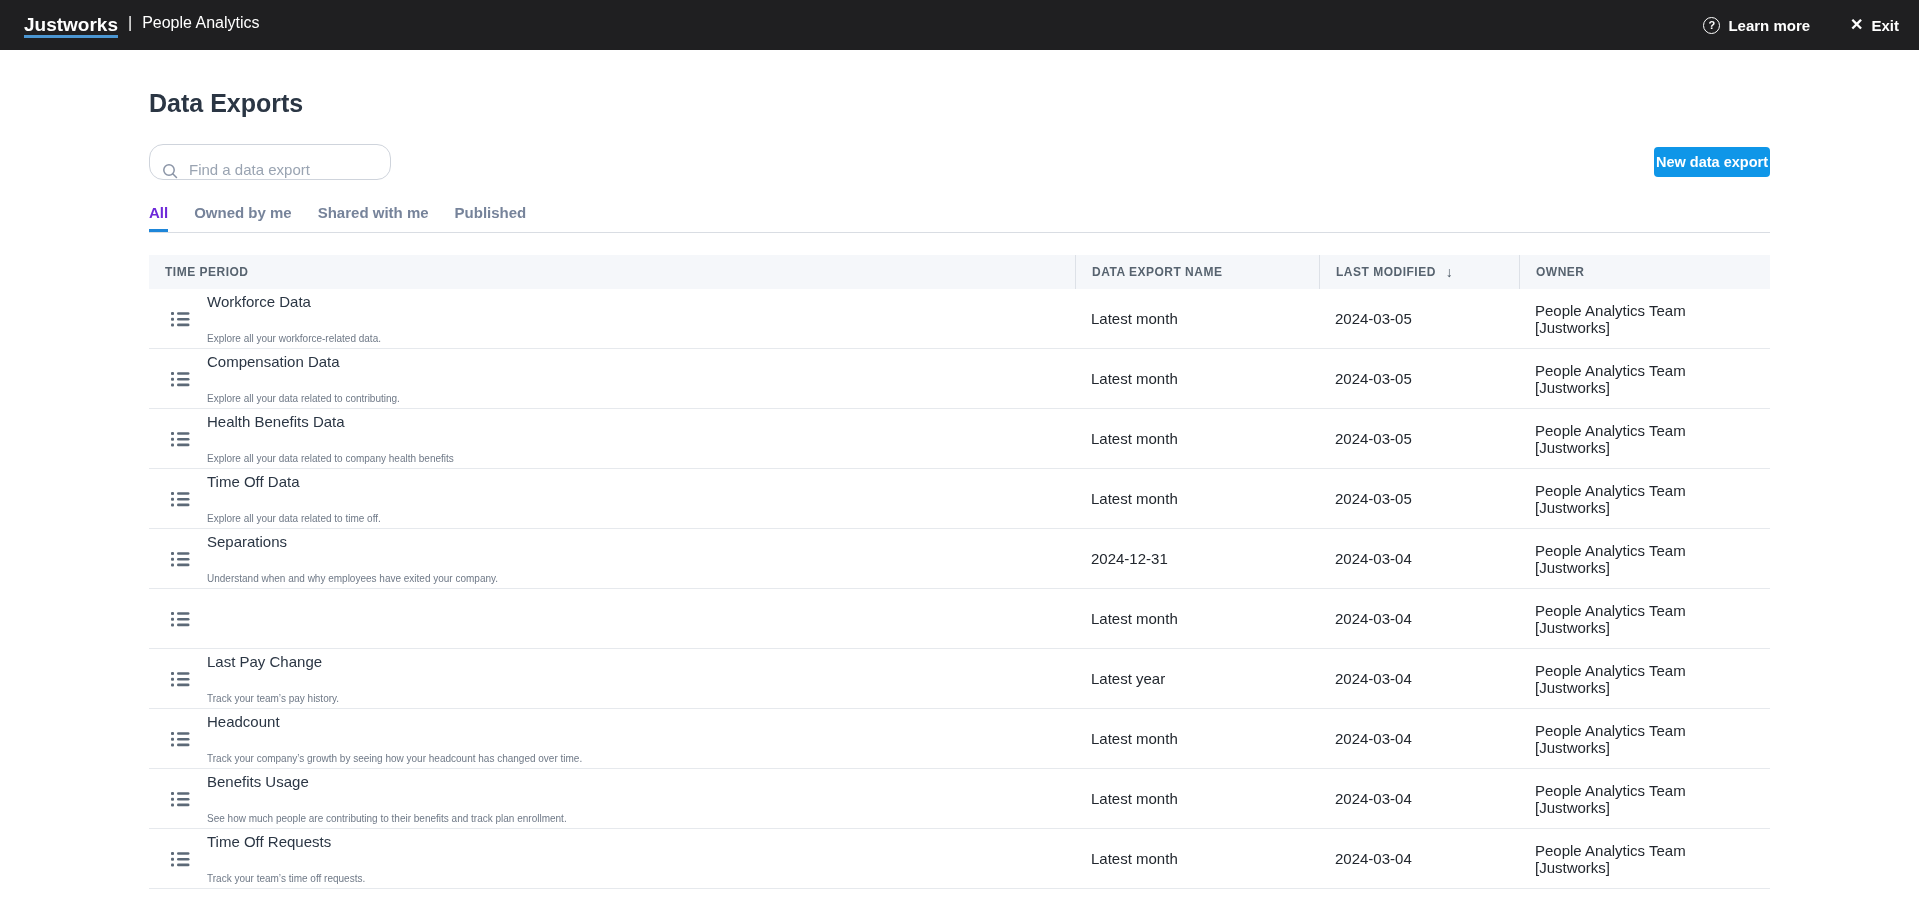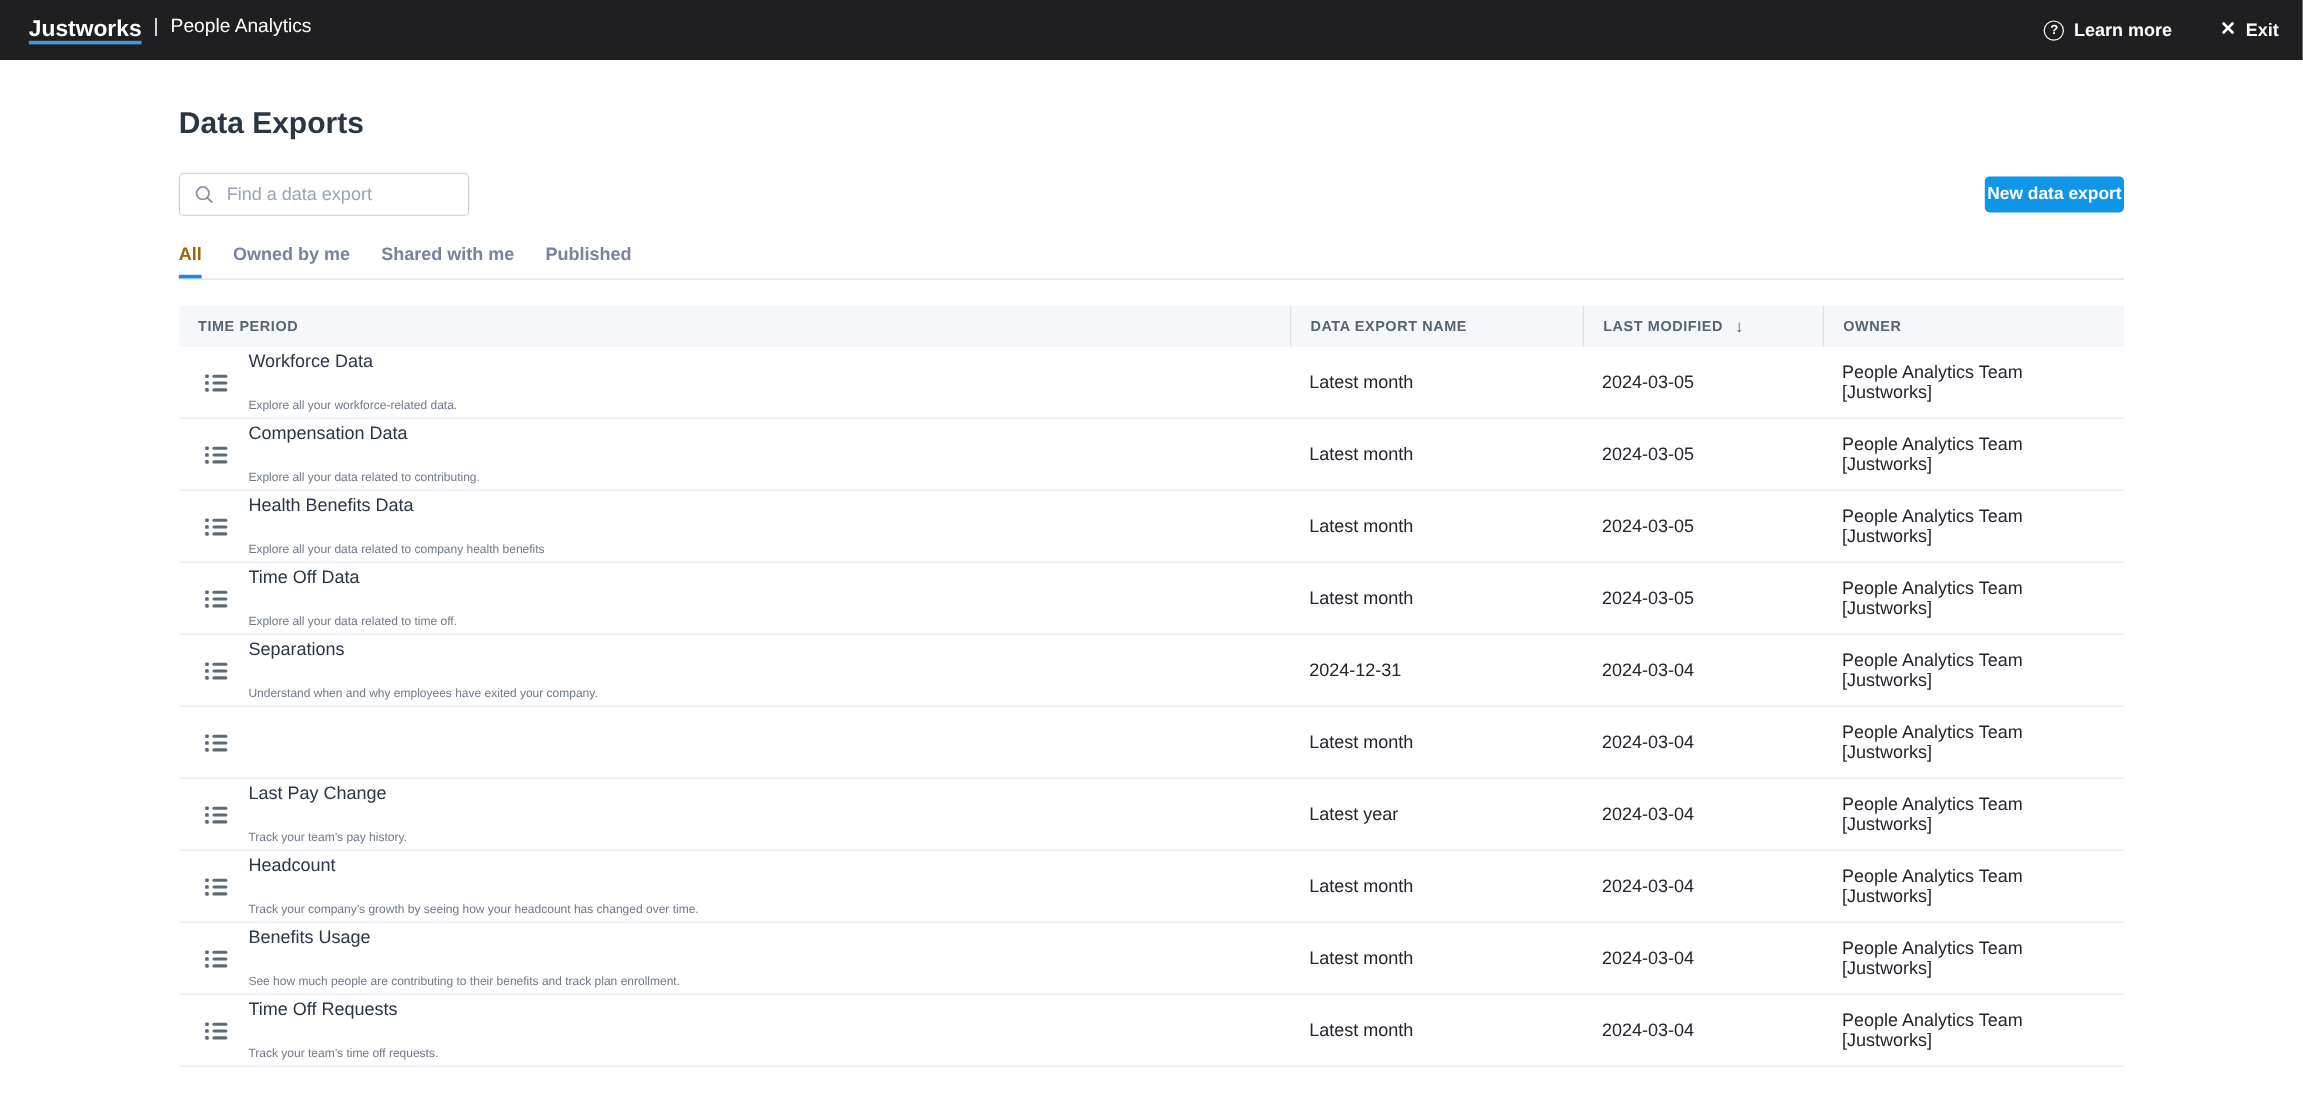--- a/index.html
+++ b/index.html
@@ -49,43 +49,43 @@
   .x-icon{font-size:16px;font-weight:700;line-height:1;}
   
   .main{padding:0 149px;}
   h1.page-title{
     margin:38px 0 0 0;font-size:25px;line-height:1.2;font-weight:700;color:var(--text-dark);
   }
   .controls{
     margin-top:26px;display:flex;align-items:center;justify-content:space-between;
   }
   .searchbox{
-    width:242px;height:36px;border:1px solid #cfd4dc;border-radius:4px;
-    display:flex;align-items:center;padding:0 12px;gap:9px;background:#fff;
+    width:242px;height:36px;border:1px solid #cfd4dc;border-radius:14px;
+    display:flex;align-items:flex-end;padding:0 12px;gap:9px;background:#fff;
   }
   .searchbox svg{flex:0 0 auto;}
   .searchbox input{
     border:none;outline:none;flex:1;font-size:15px;color:#333;
     font-family:"Liberation Sans", sans-serif;background:transparent;min-width:0;
   }
   .searchbox input::placeholder{color:#9aa4b2;}
   .btn-primary{
     background:var(--accent);color:#fff;border:none;border-radius:4px;
     height:30px;padding:0 2px;font-size:14.5px;font-weight:700;cursor:pointer;
     font-family:"Liberation Sans", sans-serif;
   }
   
   .tabs{
     margin-top:24px;display:flex;gap:26px;border-bottom:1px solid #d9dde3;
   }
   .tab{
     padding-bottom:8px;font-size:15px;font-weight:700;color:var(--tab-inactive);
     border-bottom:3px solid transparent;cursor:pointer;
   }
-  .tab.active{color:#a16207;border-bottom-color:var(--tab-underline);}
+  .tab.active{color:#6d28d9;border-bottom-color:var(--tab-underline);}
   
   .table{margin-top:22px;}
   .thead{
     display:grid;grid-template-columns:926px 244px 200px auto;
     background:var(--header-bg);
   }
   .th{
     padding:9px 16px;font-size:12px;font-weight:600;letter-spacing:0.5px;
     color:var(--text-header);display:flex;align-items:center;gap:10px;
   }

